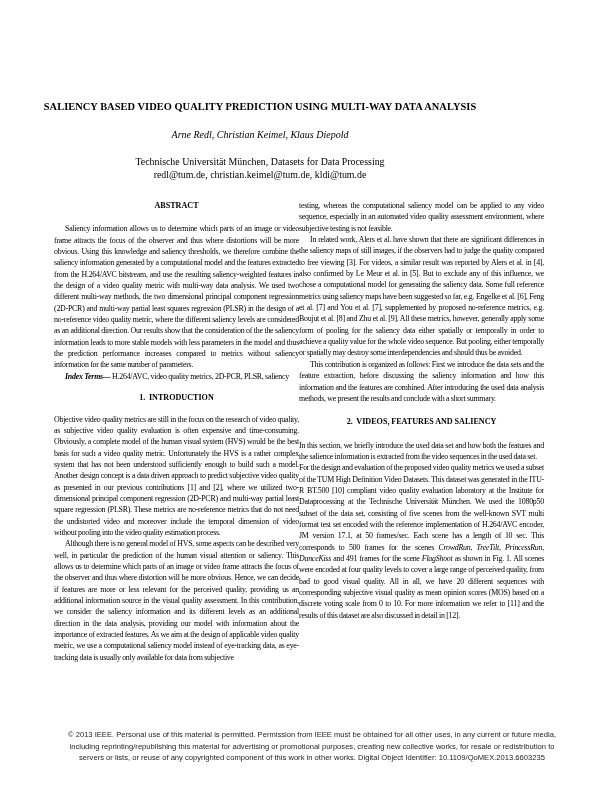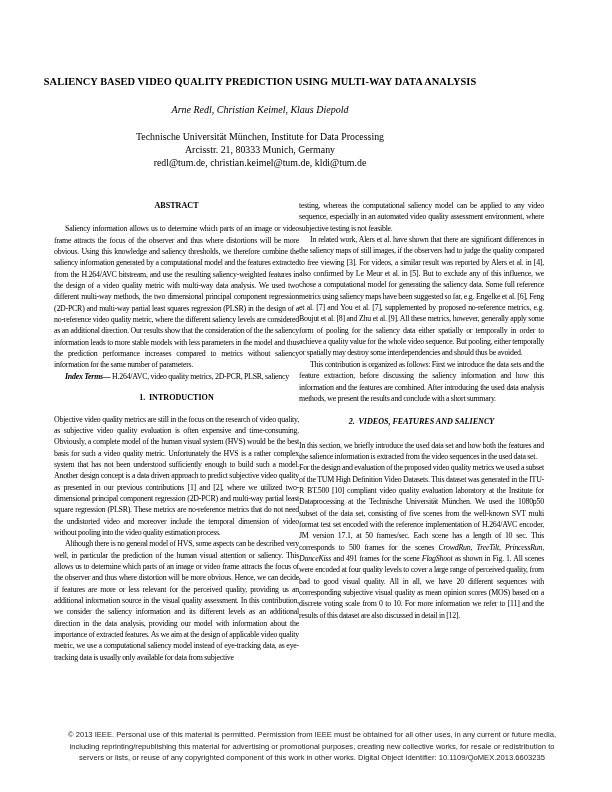--- a/index.html
+++ b/index.html
@@ -7,21 +7,21 @@
     position: relative;
     width: 612px;
     height: 792px;
     background: #ffffff;
     color: #000000;
     font-family: "Liberation Serif", "DejaVu Serif", serif;
     overflow: hidden;
   }
   .header {
     position: absolute;
-    top: 76px;
+    top: 101px;
     left: 0;
     width: 520px;
     text-align: center;
   }
   .paper-title {
     font-weight: bold;
     font-size: 10.4px;
     letter-spacing: 0.05px;
   }
   .authors {
@@ -52,21 +52,21 @@
   .col p.noindent { text-indent: 0; }
   .sec-heading {
     font-weight: bold;
     font-size: 8.1px;
     text-align: center;
     text-indent: 0;
     letter-spacing: 0;
     margin: 10px 0;
   }
   .sec-heading.first { margin-top: 0; margin-bottom: 12px; }
-  .sec-heading.roomy { margin: 12px 0; font-style: italic; }
+  .sec-heading.roomy { margin: 12px 0; }
   .subsec-heading {
     font-weight: bold;
     font-size: 8.1px;
     text-align: left;
     text-indent: 0;
     letter-spacing: 0;
     margin: 10px 0 8px;
   }
   .index-terms { margin-top: 4px; }
   .run-bi { font-weight: bold; font-style: italic; }
@@ -86,22 +86,21 @@
 </style>
 </head>
 <body>
 
 <div class="page">
 
   <div class="header">
     <div class="paper-title">SALIENCY BASED VIDEO QUALITY PREDICTION USING MULTI-WAY DATA ANALYSIS</div>
     <div class="authors">Arne Redl, Christian Keimel, Klaus Diepold</div>
     <div class="affiliation">
-      <div>Technische Universität München, Institute for Data Processing</div>
-      <div>Arcisstr. 21, 80333 Munich, Germany</div>
+      <div>Technische Universität München, Datasets for Data Processing</div>
       <div>redl@tum.de, christian.keimel@tum.de, kldi@tum.de</div>
     </div>
   </div>
 
   <div class="col col-left">
     <div class="sec-heading first">ABSTRACT</div>
     <p>Saliency information allows us to determine which parts of an image or video frame attracts the focus of the observer and thus where distortions will be more obvious. Using this knowledge and saliency thresholds, we therefore combine the saliency information generated by a computational model and the features extracted from the H.264/AVC bitstream, and use the resulting saliency-weighted features in the design of a video quality metric with multi-way data analysis. We used two different multi-way methods, the two dimensional principal component regression (2D-PCR) and multi-way partial least squares regression (PLSR) in the design of a no-reference video quality metric, where the different saliency levels are considered as an additional direction. Our results show that the consideration of the the saliency information leads to more stable models with less parameters in the model and thus the prediction performance increases compared to metrics without saliency information for the same number of parameters.</p>
     <p class="index-terms"><span class="run-bi">Index Terms—</span><span>&nbsp;H.264/AVC, video quality metrics, 2D-PCR, PLSR, saliency</span></p>
     <div class="sec-heading">1.&nbsp;&nbsp;INTRODUCTION</div>
     <p class="noindent">Objective video quality metrics are still in the focus on the research of video quality, as subjective video quality evaluation is often expensive and time-consuming. Obviously, a complete model of the human visual system (HVS) would be the best basis for such a video quality metric. Unfortunately the HVS is a rather complex system that has not been understood sufficiently enough to build such a model. Another design concept is a data driven approach to predict subjective video quality as presented in our previous contributions [1] and [2], where we utilized two-dimensional principal component regression (2D-PCR) and multi-way partial least square regression (PLSR). These metrics are no-reference metrics that do not need the undistorted video and moreover include the temporal dimension of video without pooling into the video quality estimation process.</p>

